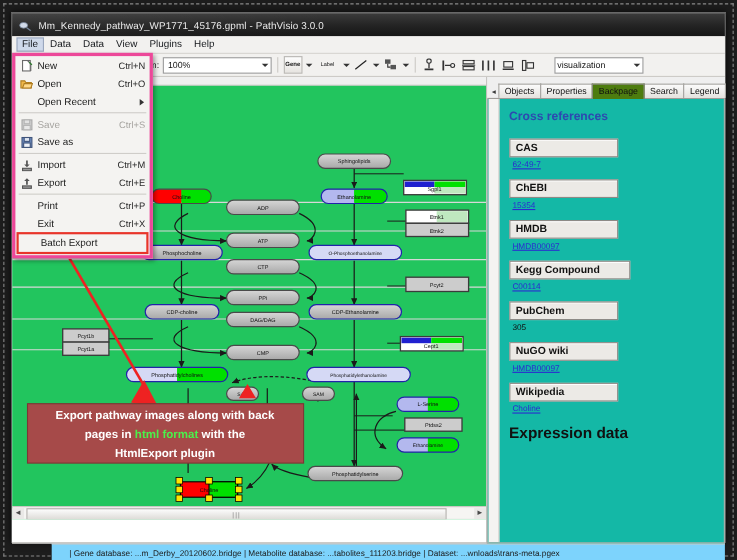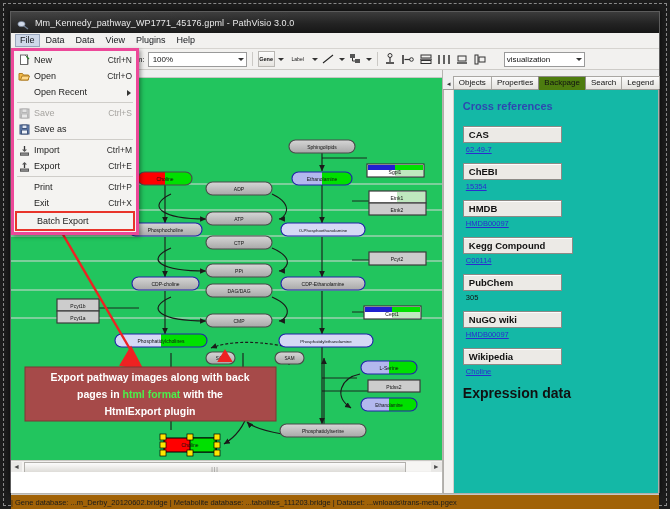--- a/index.html
+++ b/index.html
@@ -91,22 +91,22 @@
   .side-inner{flex:1;padding:8px 10px 0 9px;overflow:hidden;}
   .xref-title{color:#2d49b0;font-size:11px;font-weight:bold;margin:2px 0 14px 0;}
   .xref-box{border:1px solid #8c8a86;background:#eceae6;padding:2px 5px;margin-bottom:2px;
     font-size:9.5px;font-weight:bold;color:#111;width:87px;
     box-shadow:inset 0 1px 0 #fdfdfd;}
   .xref-val{font-size:7.5px;color:#2b2bd0;text-decoration:underline;margin:0 0 9px 3px;display:block;}
   .xref-val.plain{color:#111;text-decoration:none;}
   .expr-title{font-size:14px;font-weight:bold;color:#111;margin-top:5px;}
 
   
-  .statusbar{height:15px;background:#a16207;border-top:1px solid #c9c7c3;
-    display:flex;align-items:center;padding-left:0;}
+  .statusbar{height:15px;background:#7dd3fc;border-top:1px solid #c9c7c3;
+    display:flex;align-items:center;padding-left:16px;margin-left:36px;}
   .status-text{font-size:7.5px;color:#1b1b1b;white-space:nowrap;}
 </style>
 </head>
 <body>
 
 <div id="root">
   <div class="outer-dash"></div>
 
   <div class="app-window">
 

